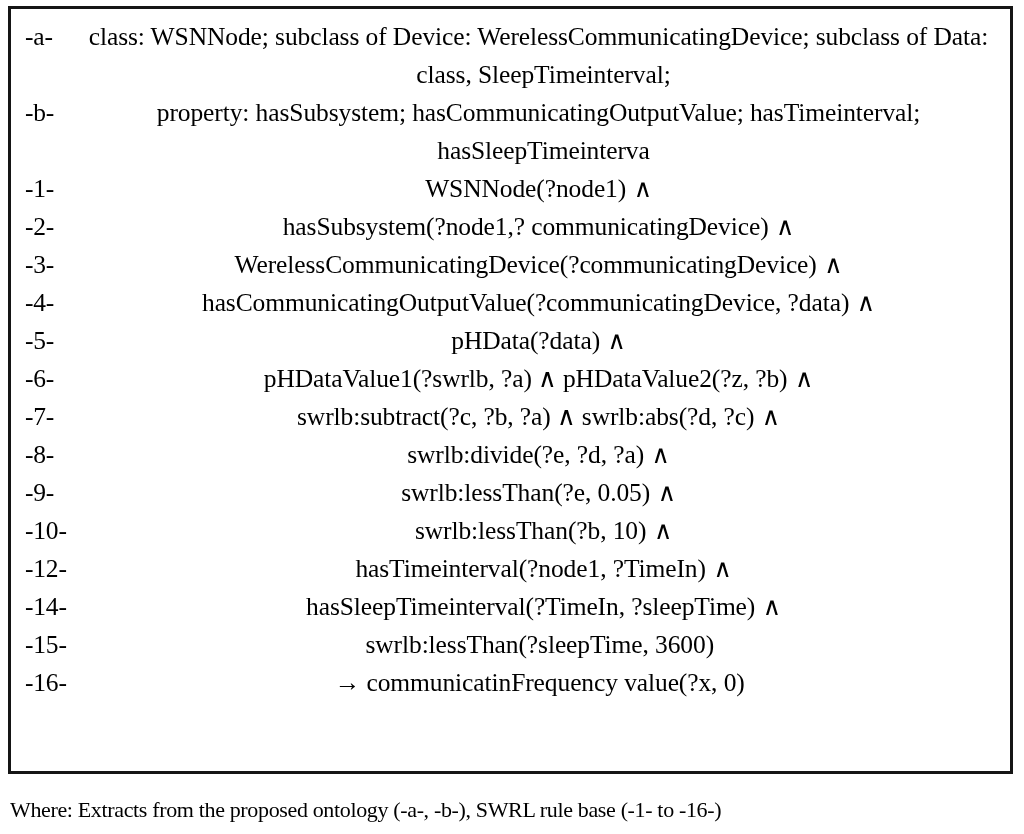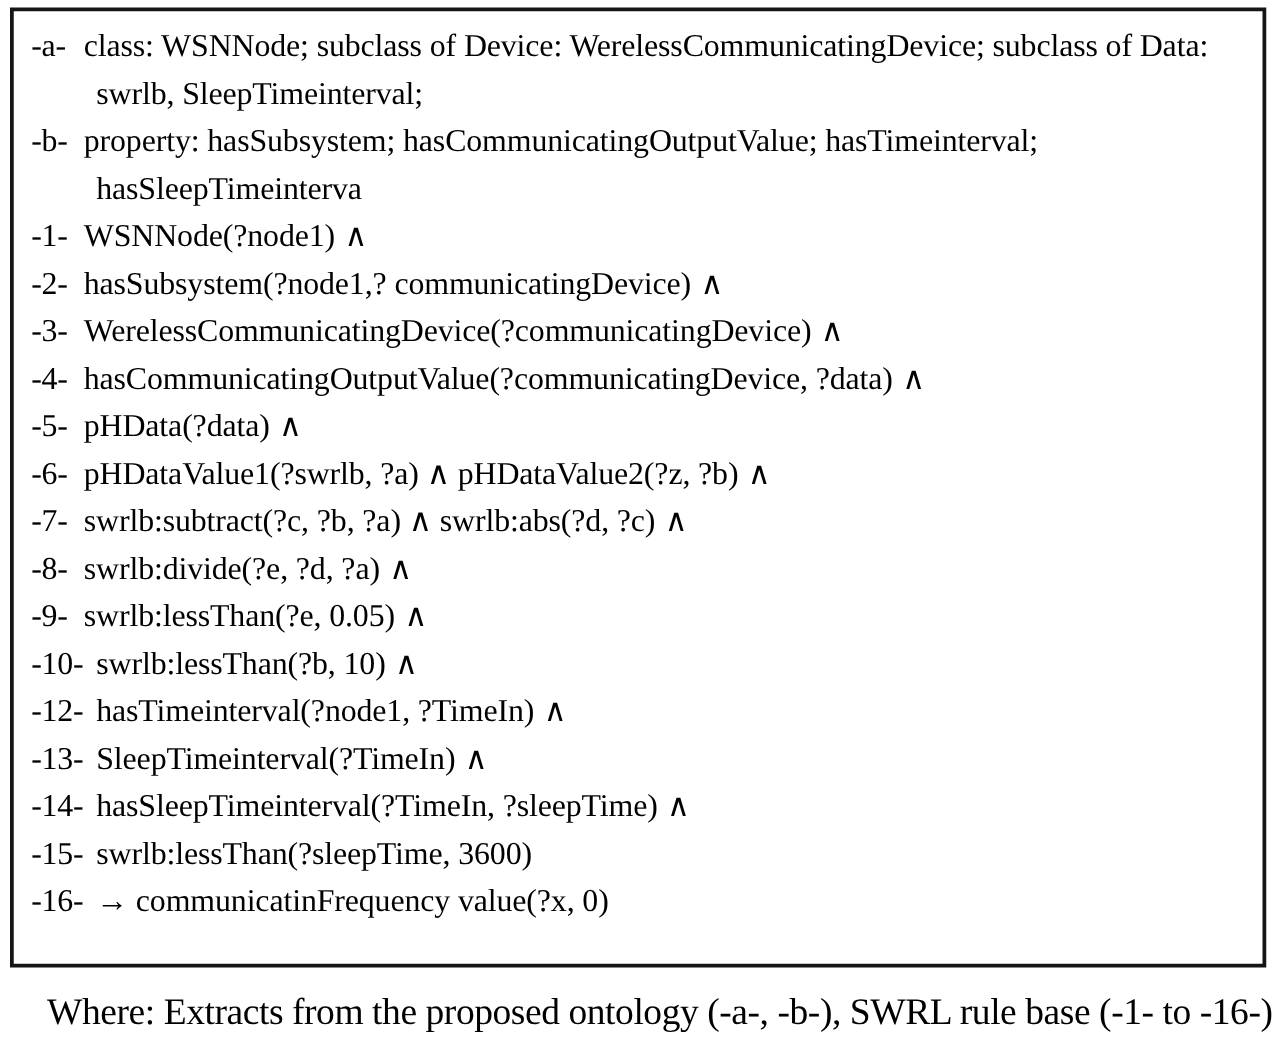--- a/index.html
+++ b/index.html
@@ -56,61 +56,61 @@
     box-sizing: border-box;
     text-align: left;
     letter-spacing: -0.2px;
   }
   .rule-label.wide {
     width: 66px;
   }
   .rule-text {
     flex: 1 1 auto;
     letter-spacing: -0.1px;
+    text-align: center;
   }
   .rule-line.cont .rule-label {
     visibility: hidden;
   }
   .rule-line.cont .rule-text {
     padding-left: 10px;
   }
   .and {
     display: inline-block;
     padding-left: 0.30em;
     font-size: 25px;
   }
 
   
   .caption {
     position: absolute;
     left: 10px;
     top: 791px;
     width: 1008px;
-    font-size: 30px;
+    font-size: 22px;
     line-height: 38px;
     white-space: nowrap;
     letter-spacing: -0.35px;
-    text-align: right;
   }
 </style>
 </head>
 <body>
 
 <div class="page">
 
   <div class="rule-box">
     <div class="rule-box-inner">
 
       <div class="rule-line">
         <span class="rule-label">-a-</span>
         <span class="rule-text">class: WSNNode; subclass of Device: WerelessCommunicatingDevice; subclass of Data:</span>
       </div>
       <div class="rule-line cont">
         <span class="rule-label"></span>
-        <span class="rule-text">swrlb, SleepTimeinterval;</span>
+        <span class="rule-text">class, SleepTimeinterval;</span>
       </div>
 
       <div class="rule-line">
         <span class="rule-label">-b-</span>
         <span class="rule-text">property: hasSubsystem; hasCommunicatingOutputValue;  hasTimeinterval;</span>
       </div>
       <div class="rule-line cont">
         <span class="rule-label"></span>
         <span class="rule-text">hasSleepTimeinterva</span>
       </div>
@@ -164,24 +164,20 @@
         <span class="rule-label wide">-10-</span>
         <span class="rule-text"><span>swrlb:lessThan(?b, 10)</span><span class="and">∧</span></span>
       </div>
 
 
       <div class="rule-line">
         <span class="rule-label wide">-12-</span>
         <span class="rule-text"><span>hasTimeinterval(?node1, ?TimeIn)</span><span class="and">∧</span></span>
       </div>
 
-      <div class="rule-line">
-        <span class="rule-label wide">-13-</span>
-        <span class="rule-text"><span>SleepTimeinterval(?TimeIn)</span><span class="and">∧</span></span>
-      </div>
 
       <div class="rule-line">
         <span class="rule-label wide">-14-</span>
         <span class="rule-text"><span>hasSleepTimeinterval(?TimeIn, ?sleepTime)</span><span class="and">∧</span></span>
       </div>
 
       <div class="rule-line">
         <span class="rule-label wide">-15-</span>
         <span class="rule-text"><span>swrlb:lessThan(?sleepTime, 3600)</span><span class="and"></span></span>
       </div>

